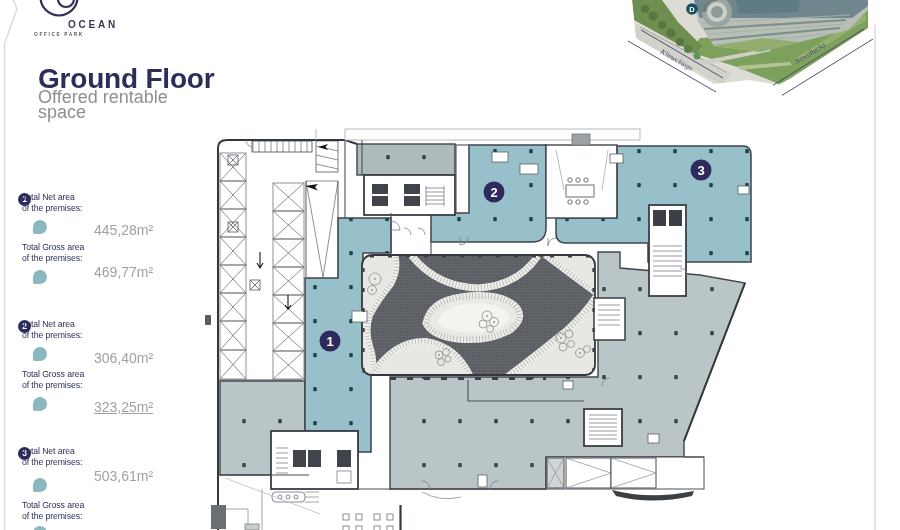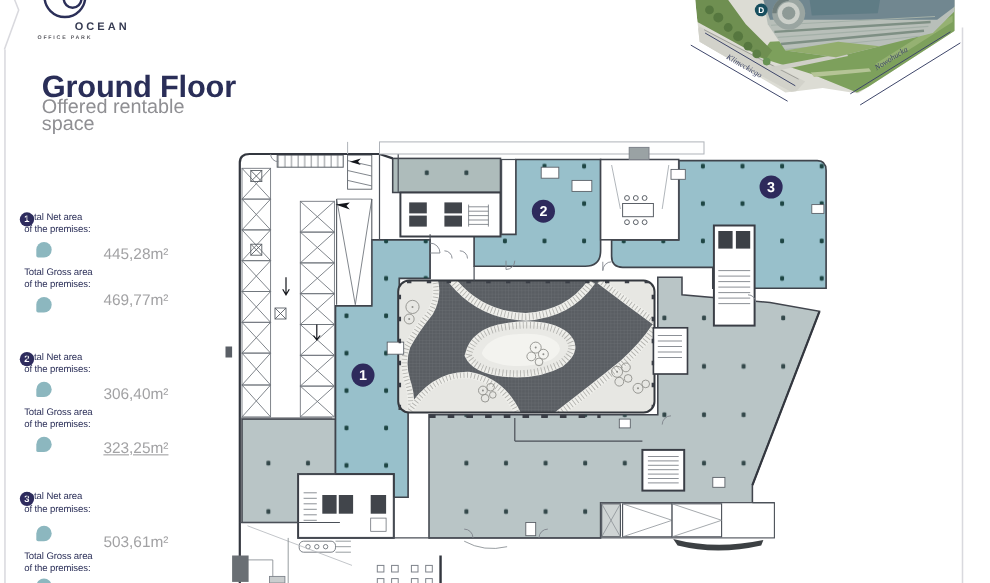--- a/index.html
+++ b/index.html
@@ -450,15 +450,15 @@
 <div class="lab" style="top:319px;">Total Net area<br>of the premises:</div>
 <div class="blob" style="top:347px;"></div>
 <div class="val" style="top:350px;">306,40m²</div>
 <div class="lab" style="top:369px;">Total Gross area<br>of the premises:</div>
 <div class="blob" style="top:397px;"></div>
 <div class="val" style="top:399px;text-decoration:underline;">323,25m²</div>
 
 <div class="num" style="top:447px;">3</div>
 <div class="lab" style="top:446px;">Total Net area<br>of the premises:</div>
 <div class="blob" style="top:478px;"></div>
-<div class="val" style="top:484px;">503,61m²</div>
+<div class="val" style="top:468px;">503,61m²</div>
 <div class="lab" style="top:500px;">Total Gross area<br>of the premises:</div>
 <div class="blob" style="top:526px;"></div>
 
 </body></html>

